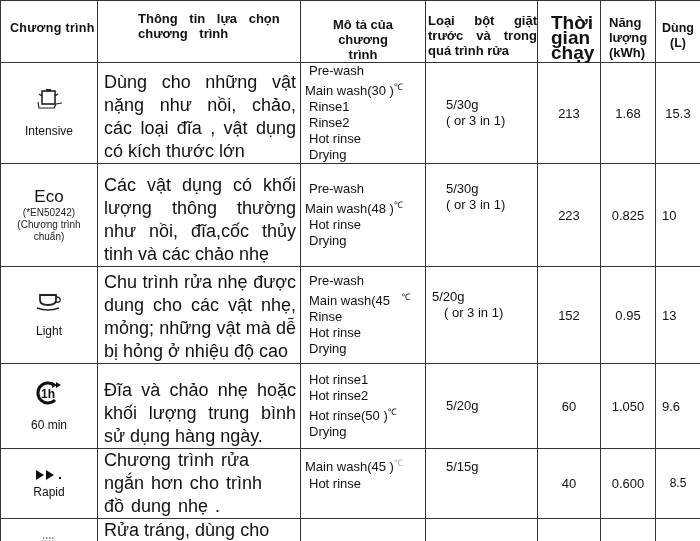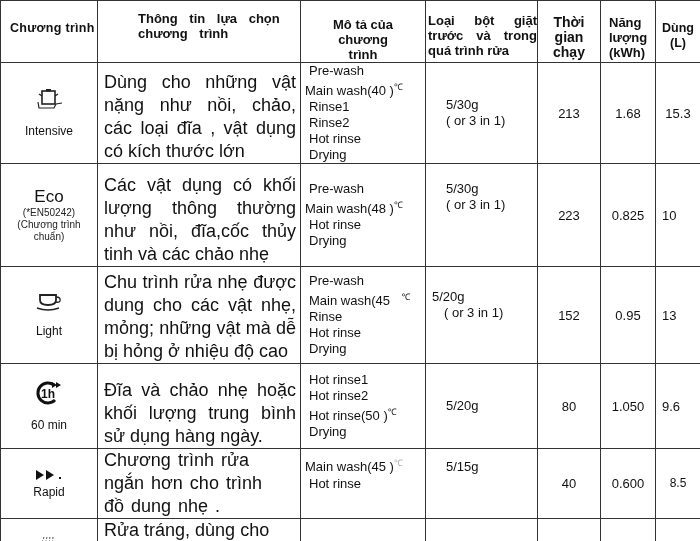--- a/index.html
+++ b/index.html
@@ -11,21 +11,21 @@
   tr.r1 { height:93px; }
   tr.r2 { height:92px; }
   tr.r3 { height:88px; }
   tr.r4 { height:85px; }
   tr.r5 { height:60px; }
   tr.r6 { height:46px; }
   .h-prog { padding:20px 0 0 9px; vertical-align:top; font-size:12.5px; letter-spacing:0.3px; }
   .h-info { padding:10px 0 9px 40px; vertical-align:top; word-spacing:8px; }
   .h-desc { text-align:center; vertical-align:top; padding-top:16px; }
   .h-det { padding:12px 0 0 2px; vertical-align:top; }
-  .h-time { text-align:center; vertical-align:top; padding-top:14px; font-size:14px; }
+  .h-time { text-align:left; vertical-align:top; padding-top:14px; font-size:19px; }
   .h-energy { padding:14px 0 0 8px; vertical-align:top; }
   .h-water { text-align:center; vertical-align:top; padding-top:20px; font-size:12.5px; }
   .prog { text-align:center; }
   .prog .lbl { font-size:12px; display:block; margin-top:12px; }
   .icon { display:block; margin:0 auto; }
   .info { padding:0 4px 0 6px; text-align:justify; font-size:18px; line-height:23px; }
   .steps { padding-left:4px; font-size:13px; line-height:16px; }
   .steps div { white-space:nowrap; }
   .steps .in { padding-left:4px; }
   .deg { font-size:9px; vertical-align:super; }
@@ -70,21 +70,21 @@
         <rect x="12" y="1" width="5" height="2.5" fill="#222"></rect>
         <line x1="5" y1="6" x2="8" y2="8" stroke="#222" stroke-width="1.4"></line>
         <line x1="21" y1="8" x2="24" y2="6" stroke="#222" stroke-width="1.4"></line>
         <path d="M4 14 L5 20 L20 20 L22 16 L28 15" fill="none" stroke="#222" stroke-width="1.2"></path>
       </svg>
       <span class="lbl">Intensive</span>
     </td>
     <td class="info" style="vertical-align:top;padding-top:8px;">Dùng cho những vật nặng như nồi, chảo, các loại đĩa , vật dụng có kích thước lớn</td>
     <td class="steps">
       <div class="in">Pre-wash</div>
-      <div><span>Main wash(40 )</span><span class="deg">℃</span></div>
+      <div><span>Main wash(30 )</span><span class="deg">℃</span></div>
       <div class="in">Rinse1</div>
       <div class="in">Rinse2</div>
       <div class="in">Hot rinse</div>
       <div class="in">Drying</div>
     </td>
     <td class="det">
       <div>5/30g</div>
       <div>( or 3 in 1)</div>
     </td>
     <td class="num">213</td>
@@ -152,21 +152,21 @@
     <td class="info" style="padding-top:14px;">Đĩa và chảo nhẹ hoặc khối lượng trung bình sử dụng hàng ngày.</td>
     <td class="steps">
       <div class="in">Hot rinse1</div>
       <div class="in">Hot rinse2</div>
       <div class="in"><span>Hot rinse(50 )</span><span class="deg">℃</span></div>
       <div class="in">Drying</div>
     </td>
     <td class="det">
       <div>5/20g</div>
     </td>
-    <td class="num">80</td>
+    <td class="num">60</td>
     <td class="num">1.050</td>
     <td class="num-l">9.6</td>
   </tr>
 
   <tr class="r5">
     <td class="prog">
       <svg class="icon" width="34" height="14" viewBox="0 0 34 14">
         <path d="M4 2 L12 7 L4 12 Z M14 2 L22 7 L14 12 Z" fill="#111"></path>
         <rect x="27" y="9" width="2" height="2" fill="#111"></rect>
       </svg>

